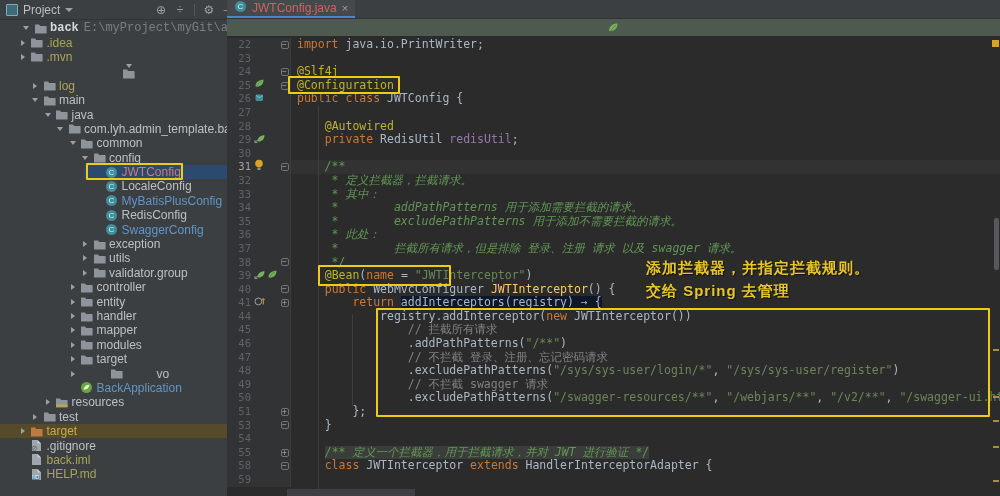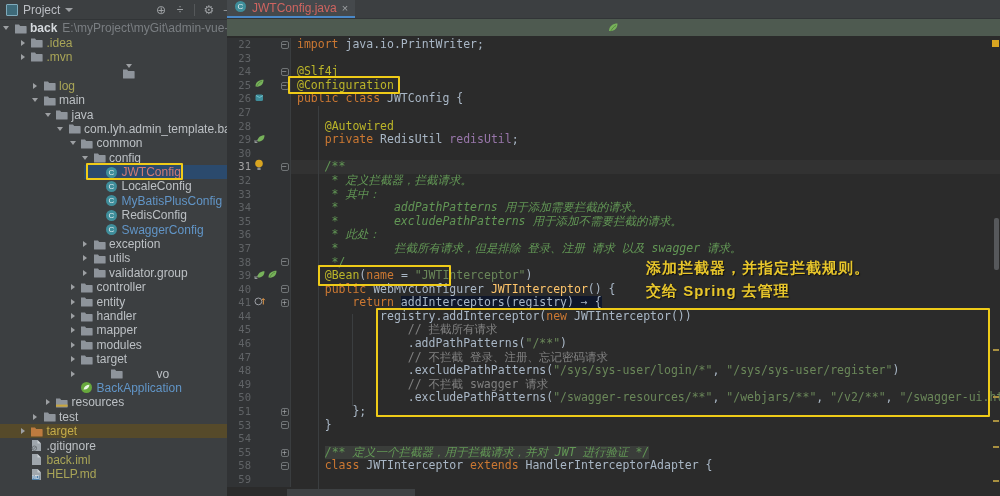--- a/index.html
+++ b/index.html
@@ -98,21 +98,21 @@
       <span class="panel-title">Project</span>
       <span class="panel-caret"></span>
       <span class="ph-spacer"></span>
       <span class="ph-ico">⊕</span>
       <span class="ph-ico">÷</span>
       <span class="ph-sep"></span>
       <span class="ph-ico">⚙</span>
       <span class="ph-ico">─</span>
     </div>
     <div class="tree">
-        <div class="trow" style="padding-left: 0;">
+        <div class="trow" style="padding-left: 20px; font-family: Liberation Mono, monospace;">
           <span class="tr-arrow">
             <span class="chev-exp"></span>
           </span>
           <span class="tr-icon">
             <svg width="13" height="11">
               <path d="M1 1.5h4l1.2 1.6H12a.6.6 0 0 1 .6.6v6.2a.6.6 0 0 1-.6.6H1.6A.6.6 0 0 1 1 9.9z" fill="#8E949B"></path>
             </svg>
           </span>
           <span class="tr-label lbl-root">back</span>
           <span class="tr-path">E:\myProject\myGit\admin-vue-template\b</span>

